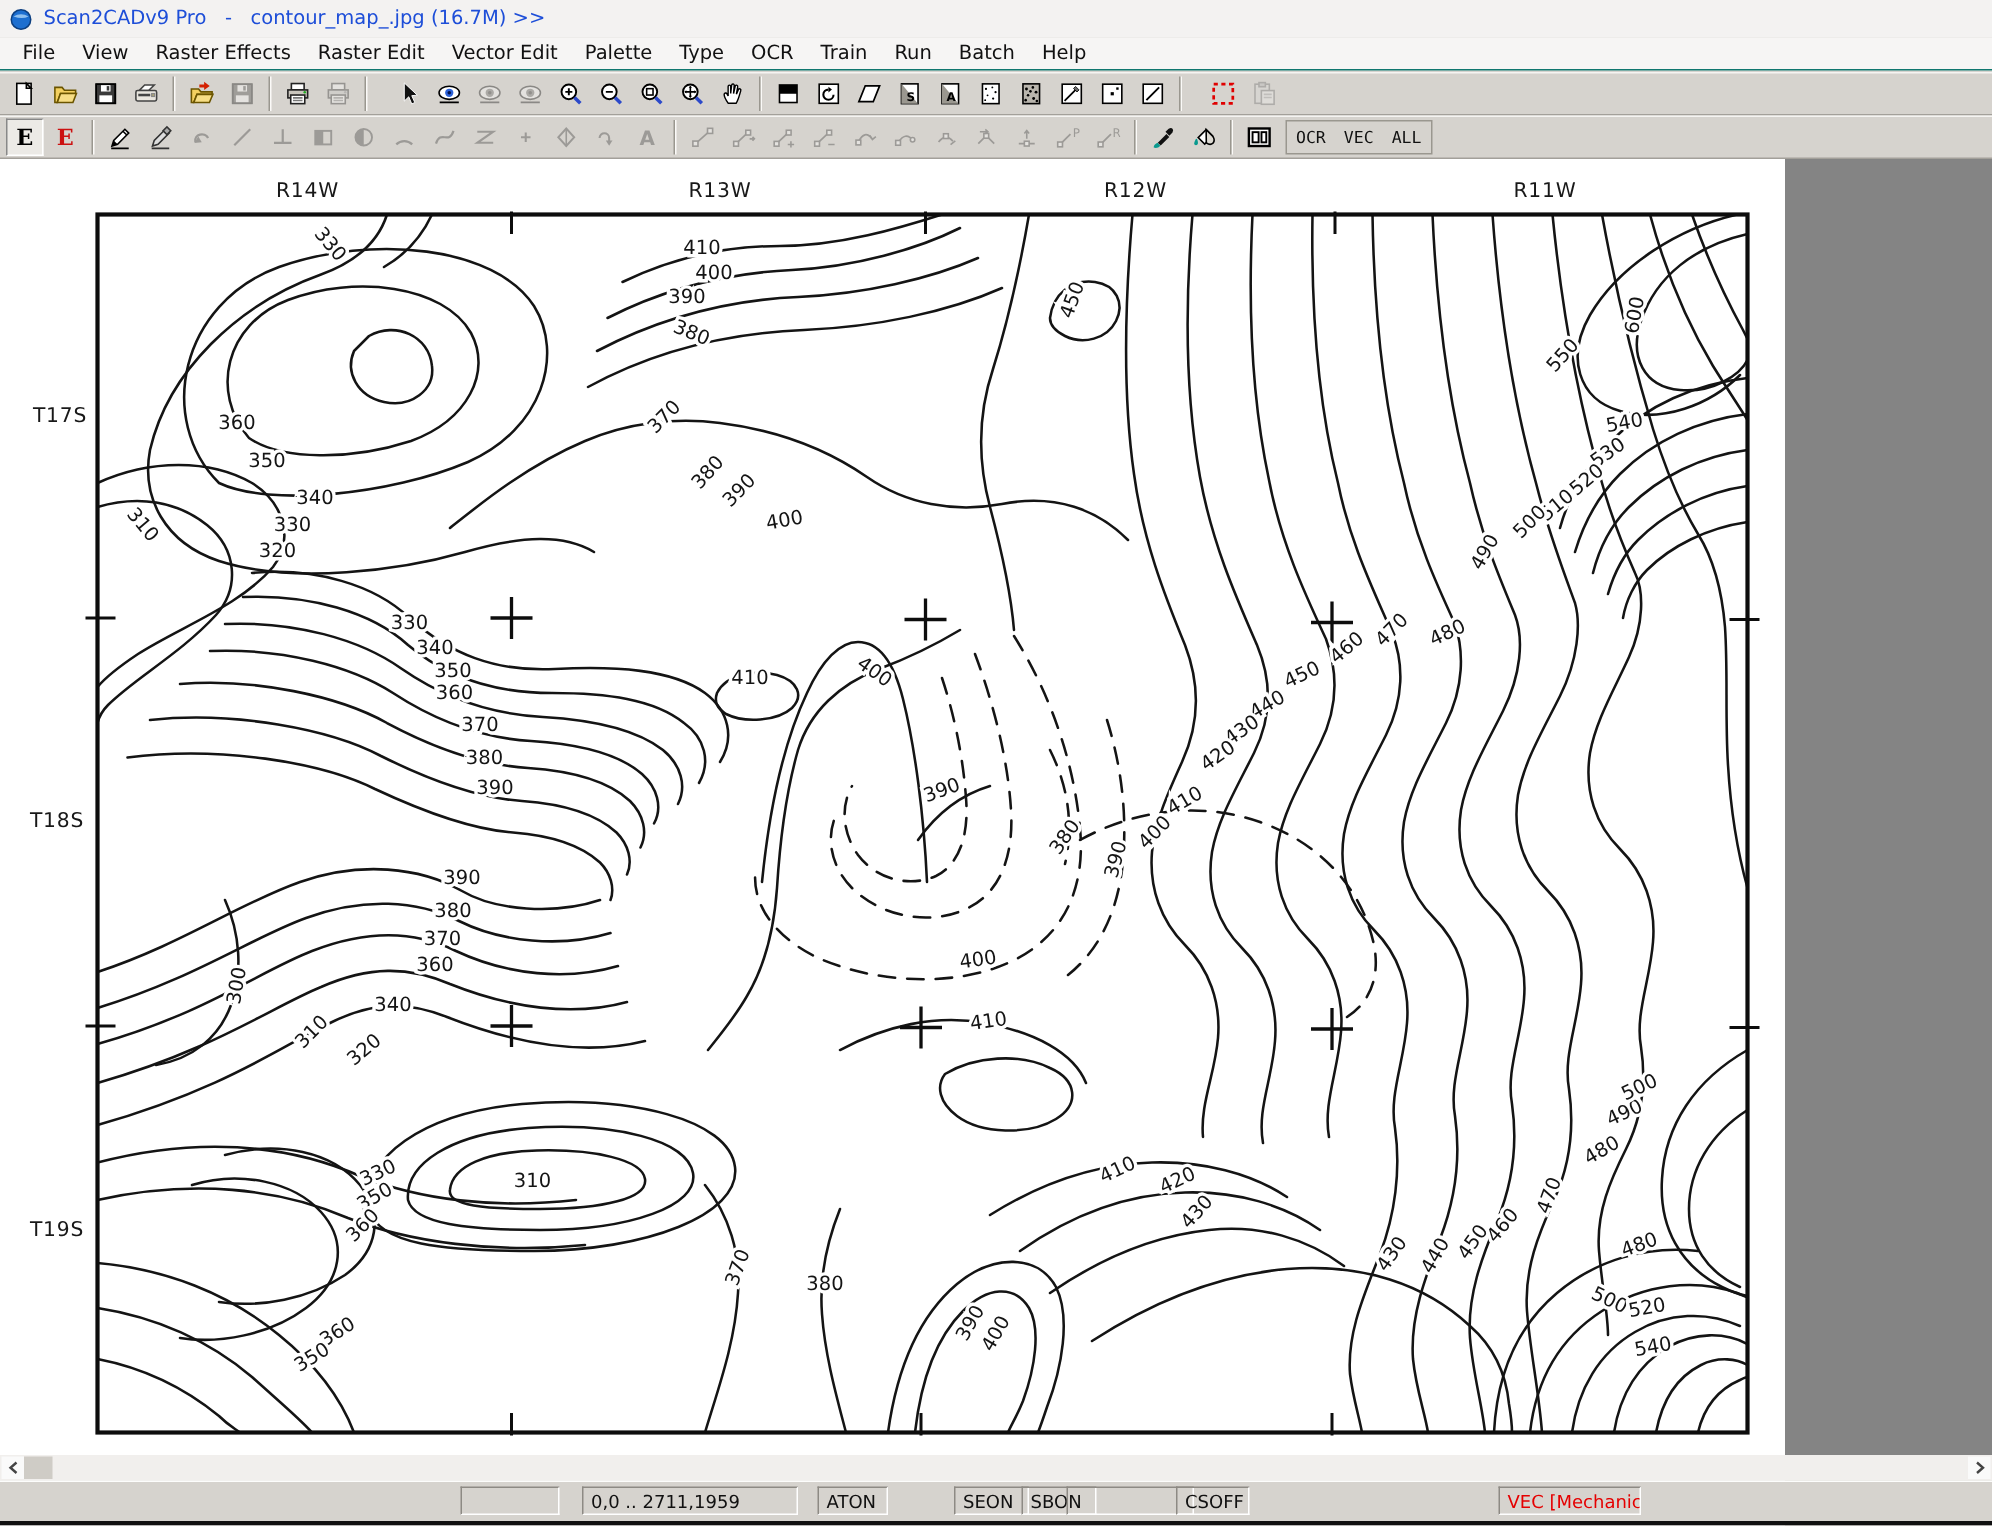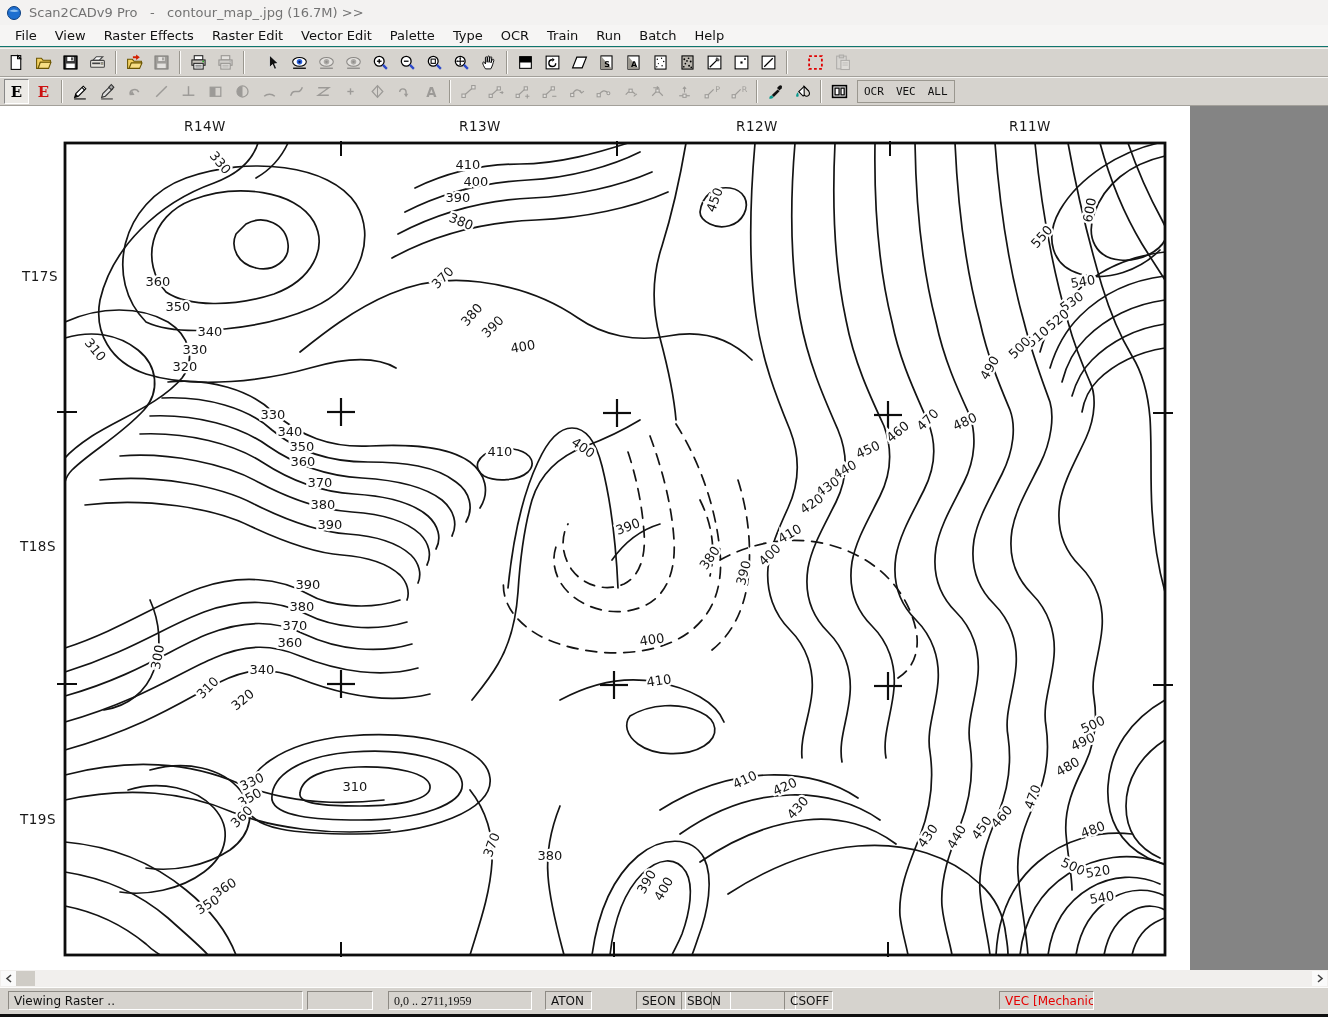--- a/index.html
+++ b/index.html
@@ -3,21 +3,21 @@
 <meta charset="utf-8">
 <style>
   * { box-sizing: border-box; margin: 0; padding: 0; }
   html,body { width:1328px; height:1017px; overflow:hidden; background:#d6d3ce;
     font-family:"DejaVu Sans","Liberation Sans",sans-serif; }
   #app { position:relative; width:1328px; height:1017px; background:#d6d3ce; }
 
   
   #titlebar { position:absolute; left:0; top:0; width:100%; height:25px; background:#f3f2f1;
     display:flex; align-items:center; padding-left:6px; gap:7px; }
-  #titlebar .ttl { font-size:13px; color:#737373; white-space:pre; }
+  #titlebar .ttl { font-size:13px; color:#1d4ed8; white-space:pre; }
 
   
   #menubar { position:absolute; left:0; top:25px; width:100%; height:22px; background:#f6f5f4;
     display:flex; align-items:center; padding-left:6px; border-bottom:1px solid #0f766e; }
   .menu-item { font-size:13px; color:#111; padding:2px 9px; cursor:default; }
 
   
   .toolbar { position:absolute; left:0; width:100%; background:#d6d3ce; display:flex;
     align-items:center; padding-left:3px; border-top:1px solid #f5f4f2; border-bottom:1px solid #a3a09a; }
   #toolbar-top { top:48px; height:29px; }
@@ -850,23 +850,22 @@
     </div>
     <div id="scroll-thumb"></div>
     <div id="scroll-right" class="scroll-arrow">
       <svg width="8" height="9" viewBox="0 0 8 9">
           <path d="M2 1 L6 4.5 L2 8" fill="none" stroke="#444" stroke-width="1.6"></path>
         </svg>
     </div>
   </div>
 
   <div id="statusbar">
-      <div class="status-field" style="left: 8px; width: 295px;">Viewing Raster ..</div>
       <div class="status-field" style="left: 307px; width: 66px;"></div>
-      <div class="status-field" style="left: 388px; width: 144px; font-family: Liberation Serif, serif;">0,0 .. 2711,1959</div>
+      <div class="status-field" style="left: 388px; width: 144px;">0,0 .. 2711,1959</div>
       <div class="status-field" style="left: 545px; width: 47px;">ATON</div>
       <div class="status-field" style="left: 600px; width: 50px; margin-left: 36px;">SEON</div>
       <div class="status-field" style="left: 681px; width: 50px;">SBON</div>
       <div class="status-field" style="left: 711px; width: 85px;"></div>
       <div class="status-field" style="left: 784px; width: 49px;">CSOFF</div>
       <div class="status-field" style="left: 999px; width: 95px; color: rgb(229, 0, 0);">VEC [Mechanical]</div>
     </div>
   <div id="bottom-strip"></div>
 
 </div>

